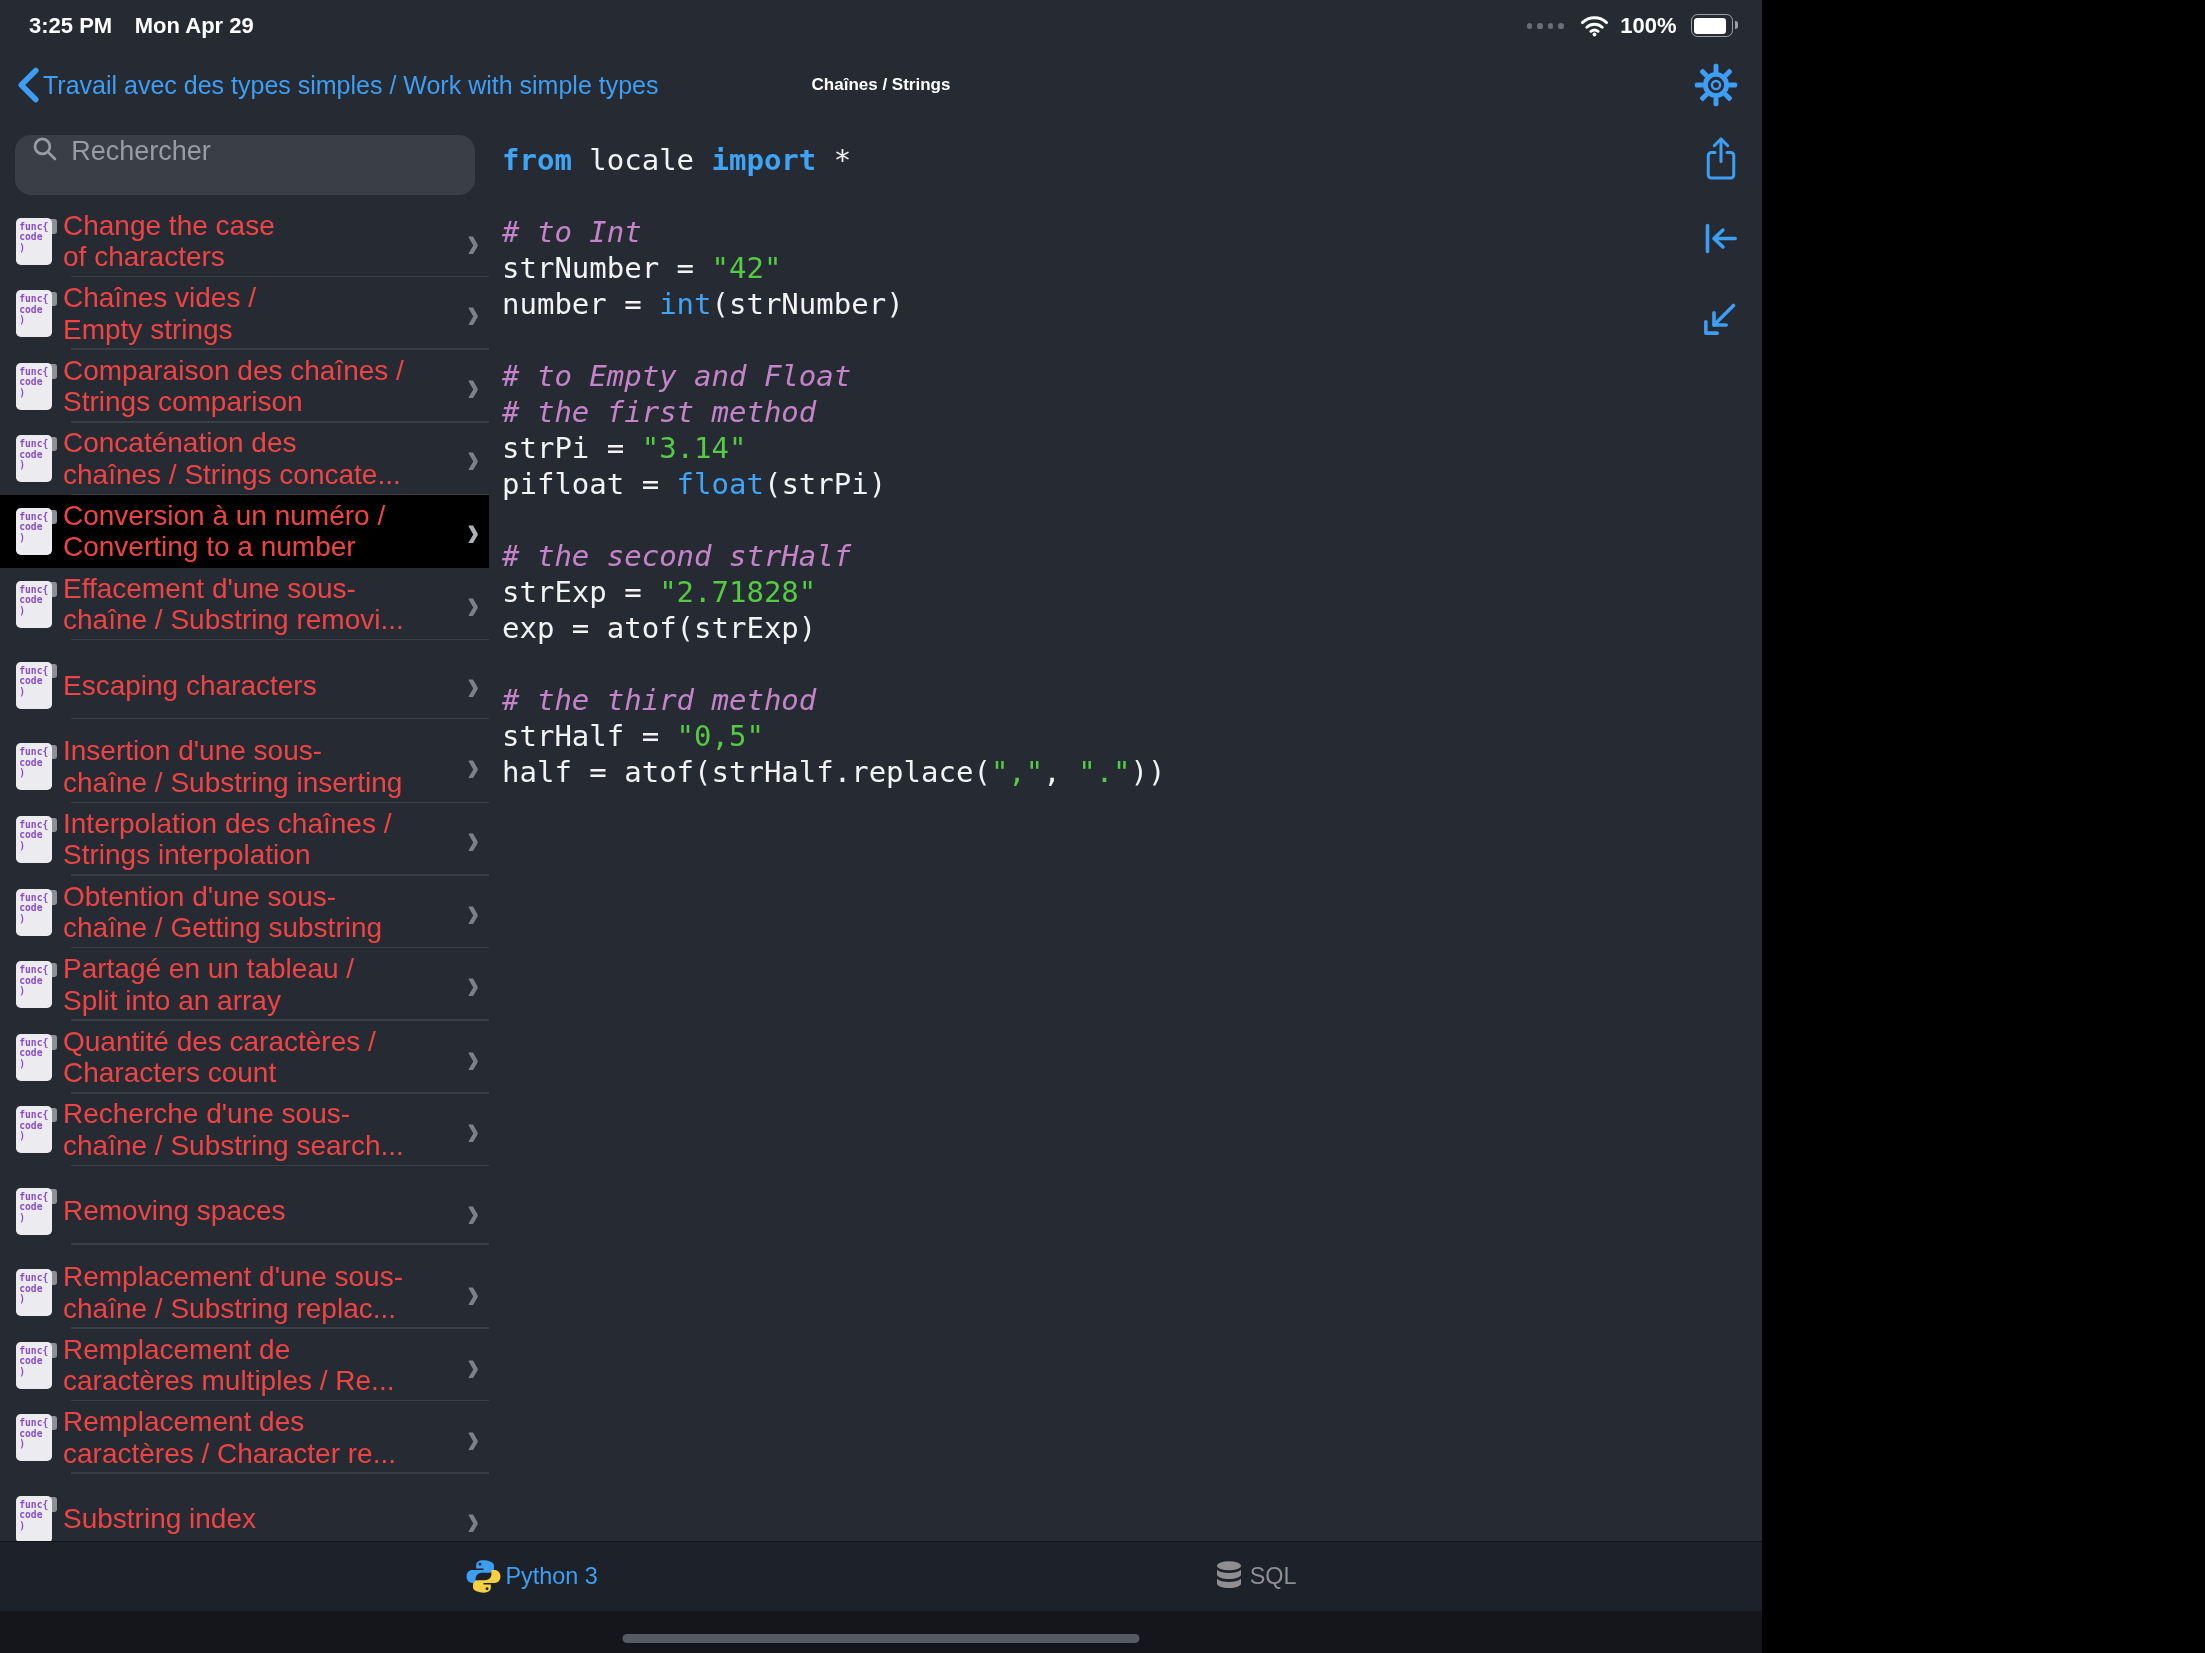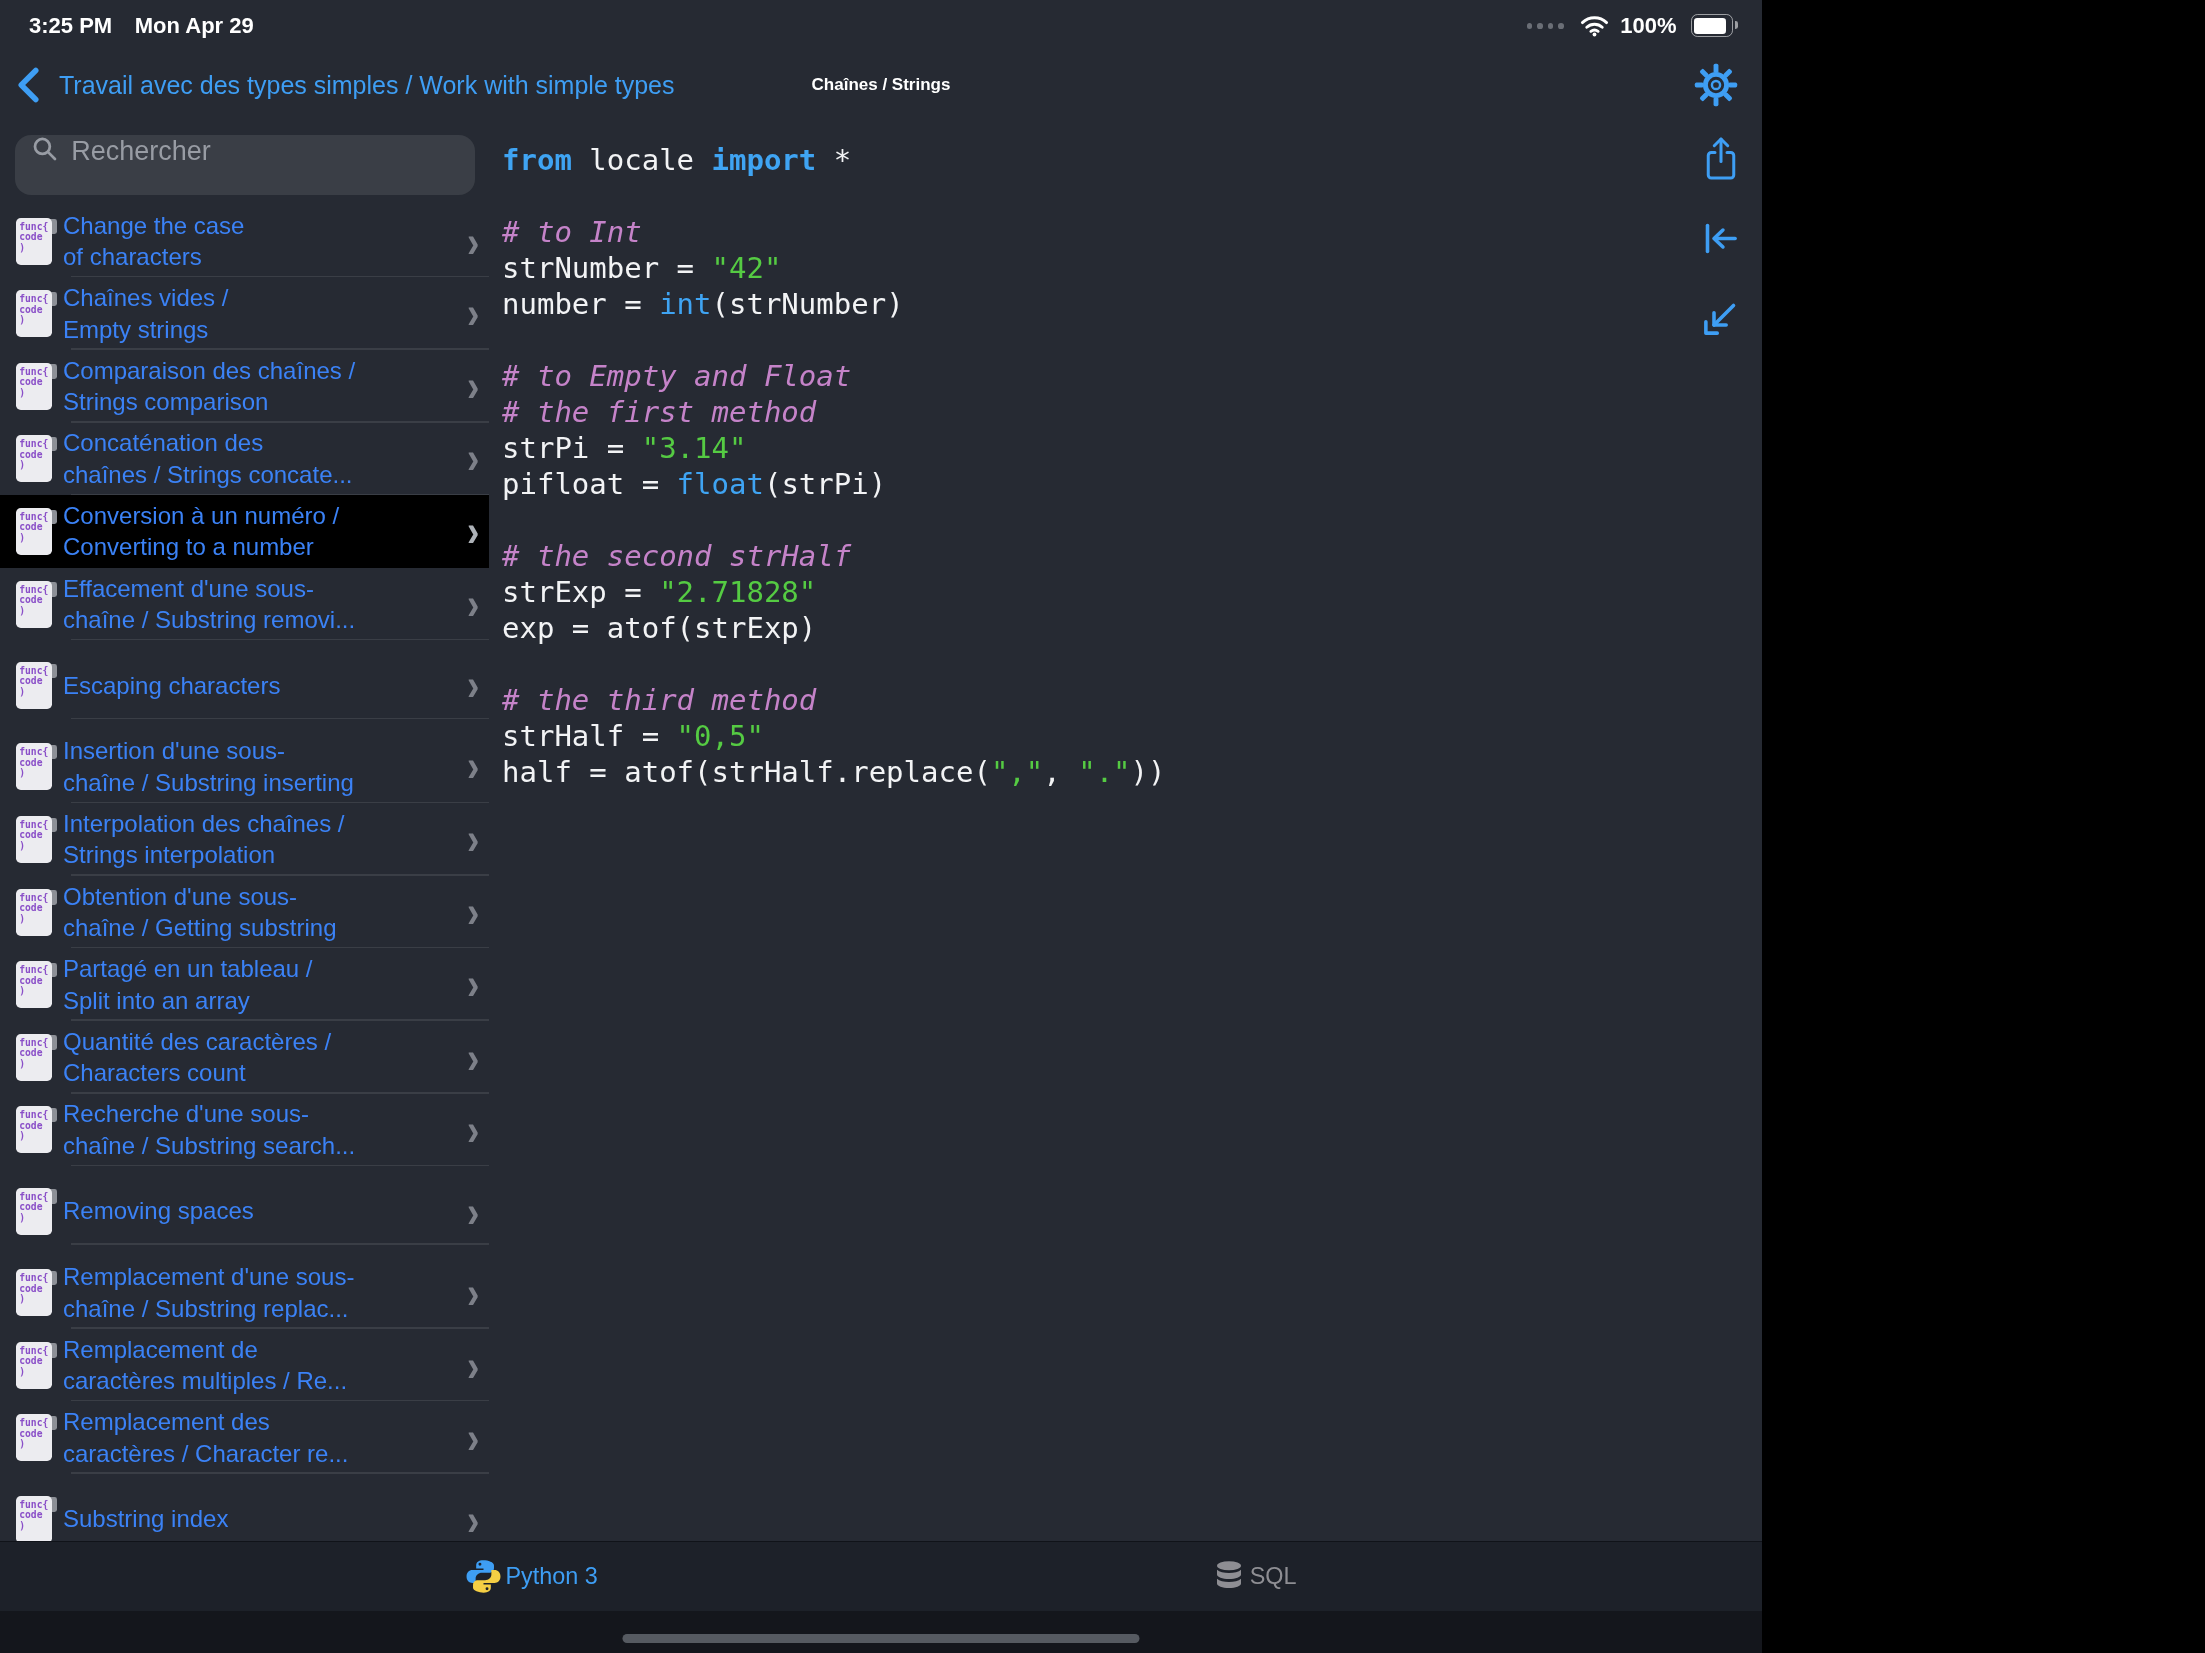--- a/index.html
+++ b/index.html
@@ -14,40 +14,40 @@
   .status-bar{height:42px;flex:0 0 42px;display:flex;justify-content:space-between;align-items:center;padding:4.8px 29px 0 29px;font-size:22px;font-weight:600;}
   .status-left{display:flex;gap:22.6px;}
   .status-right{display:flex;align-items:center;gap:11.3px;}
   .cell-dots{display:flex;gap:4.8px;margin-right:4.8px;}
   .cell-dots i{width:5.7px;height:5.7px;border-radius:50%;background:#6a6e76;}
   .battery{position:relative;width:40px;height:21px;border:1.6px solid rgba(255,255,255,.55);border-radius:6.5px;margin-left:3.2px;}
   .battery .level{position:absolute;left:2.4px;top:2.4px;bottom:2.4px;width:32px;background:#fff;border-radius:3.2px;}
   .battery .tip{position:absolute;right:-5.7px;top:5.7px;width:3.2px;height:8px;background:rgba(255,255,255,.55);border-radius:0 2.4px 2.4px 0;}
   
   .nav-bar{height:77px;flex:0 0 77px;position:relative;display:flex;align-items:center;}
-  .back-btn{display:flex;align-items:center;gap:20px;margin-left:18px;color:#3e9ef4;font-size:25px;cursor:pointer;z-index:2;}
+  .back-btn{display:flex;align-items:center;gap:4px;margin-left:18px;color:#3e9ef4;font-size:25px;cursor:pointer;z-index:2;}
   .nav-title{position:absolute;left:0;right:0;text-align:center;font-size:17px;font-weight:700;color:#fff;}
   .gear-btn{position:absolute;right:24px;top:50%;transform:translateY(-50%);cursor:pointer;}
   
   .content{flex:1;display:flex;position:relative;overflow:hidden;}
   .sidebar{width:489px;flex:0 0 489px;display:flex;flex-direction:column;overflow:hidden;}
   .search-wrap{margin:11.3px 14.5px 9.7px 14.5px;height:60px;background:#3a3e46;border-radius:16px;display:flex;align-items:flex-start;padding:0 16px;gap:11.3px;flex:0 0 60px;}
   .search-wrap input{background:transparent;border:none;outline:none;color:#e8e8ea;font-size:27px;font-family:"Liberation Sans",sans-serif;width:100%;}
   .search-wrap input::placeholder{color:#989ca4;}
   .list{flex:1;overflow:hidden;}
   .row{position:relative;display:flex;align-items:center;padding:4.8px 9.7px 4.8px 16px;min-height:58px;cursor:pointer;}
   .row::after{content:"";position:absolute;left:71px;right:0;bottom:0;height:1.6px;background:#3a3e46;}
   .row.gap{margin-top:11.3px;}
   .row.selected{background:#000;}
   .row.selected::after{display:none;}
   .doc-icon{position:relative;width:36px;height:47px;margin-right:11px;flex:0 0 36px;border-radius:15px;}
   .doc-icon .page2{position:absolute;top:1.6px;right:-4.8px;width:13px;height:14.5px;background:#8d9097;border-radius:2.4px;}
   .doc-icon .page{position:absolute;inset:0;background:#ececf0;border-radius:4.8px;overflow:hidden;padding:4px 3.2px;box-sizing:border-box;}
   .doc-icon .code-txt{display:block;color:#8a4fc8;font-size:9.7px;line-height:10.5px;font-weight:700;font-family:"DejaVu Sans Mono",monospace;}
-  .row-label{flex:1;color:#3b82f6;font-size:24px;line-height:31.5px;white-space:pre-line;}
+  .row-label{flex:1;color:#ef4444;font-size:28px;line-height:31.5px;white-space:pre-line;}
   .chev{color:#7d8089;font-size:37px;line-height:37px;margin-left:6.5px;font-weight:600;transform:scaleY(1.2);}
   .row.selected .chev{color:#aeb2b8;}
   
   .code-pane{flex:1;padding:18px 97px 0 13px;font-family:"DejaVu Sans Mono",monospace;font-size:29px;line-height:36px;overflow:hidden;}
   .code-line{white-space:pre;min-height:36px;}
   .t-k{color:#3fa4f3;font-weight:bold;}
   .t-b{color:#3fa4f3;}
   .t-c{color:#c583c9;font-style:italic;}
   .t-s{color:#55cb43;}
   .t-p{color:#f2f3f5;}

